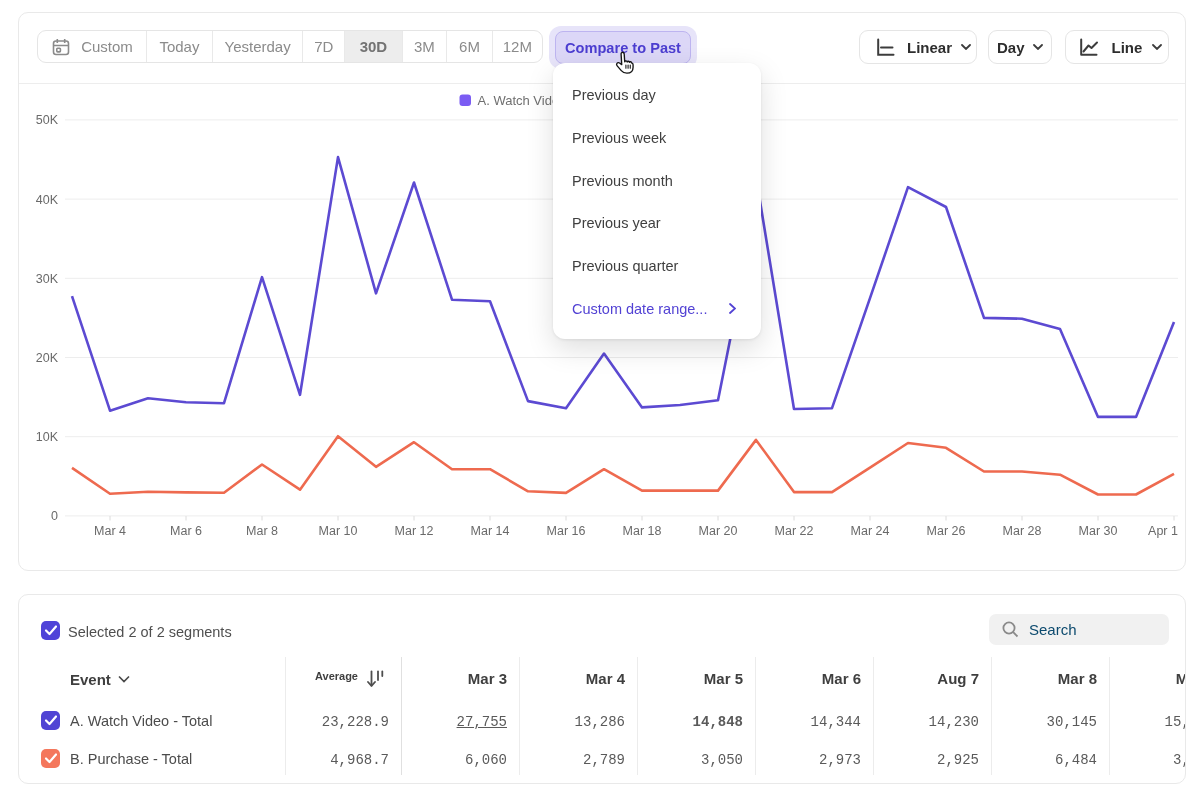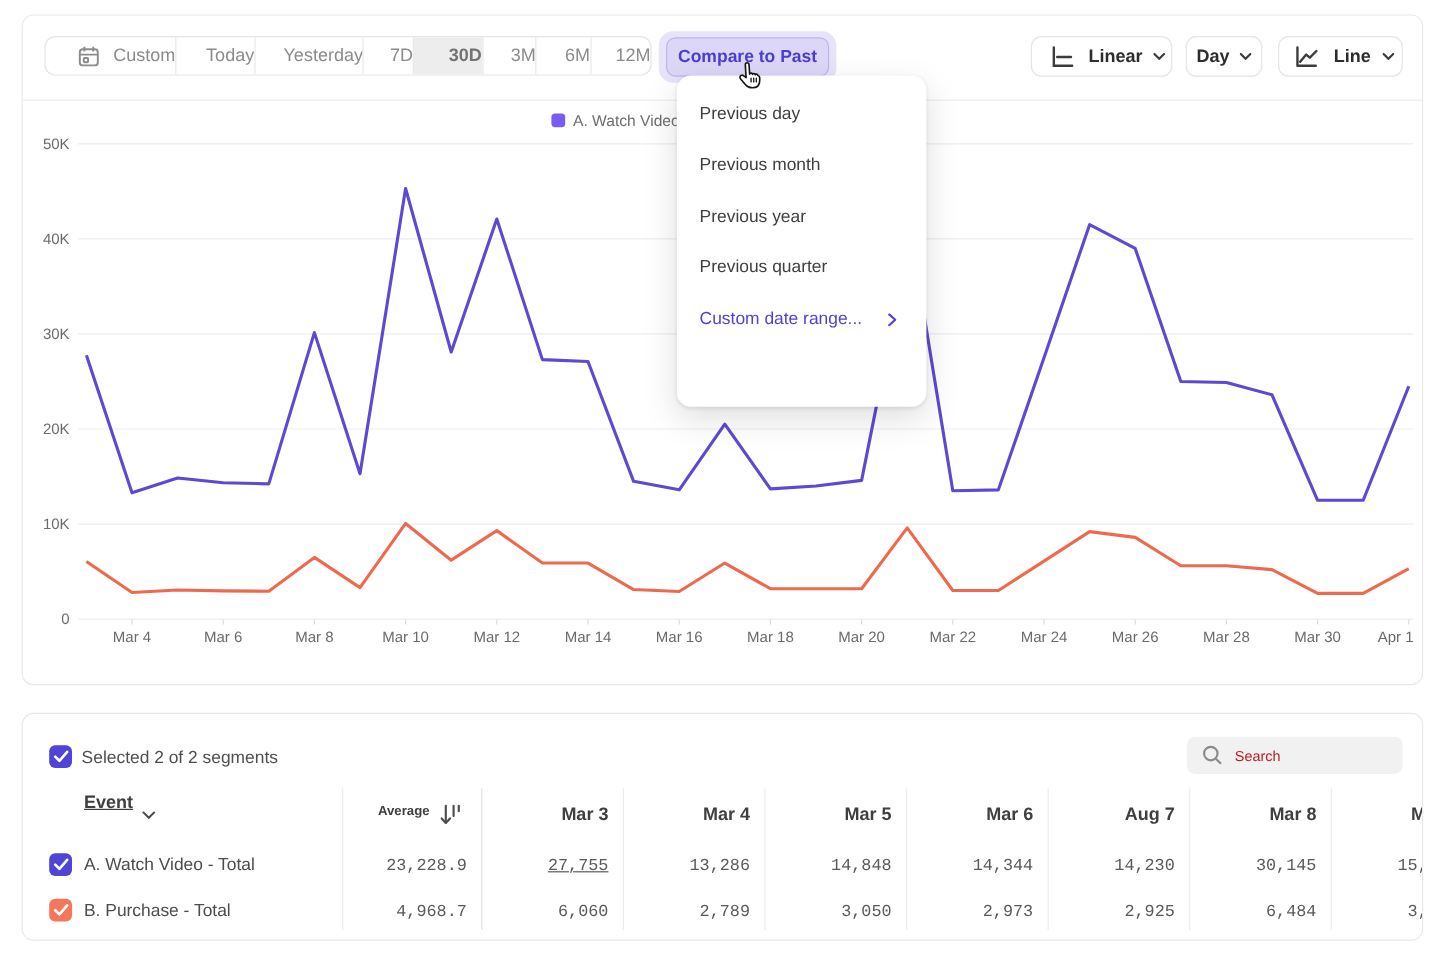--- a/index.html
+++ b/index.html
@@ -1,35 +1,35 @@
 <!DOCTYPE html>
 <html><head>
 <meta charset="utf-8">
 <style>
 * { margin:0; padding:0; box-sizing:border-box; }
 html,body { width:1200px; height:802px; background:#fff; font-family:"Liberation Sans", sans-serif; overflow:hidden; }
 .abs { position:absolute; }
 .card { position:absolute; background:#fff; border:1px solid #e9e9e9; border-radius:10px; }
 
 #seg { left:37px; top:30px; width:506px; height:33px; border:1px solid #e5e5e5; border-radius:9px; display:flex; align-items:stretch; font-size:15px; color:#8b8b8b; overflow:hidden; background:#fff; }
-#seg .it { display:flex; align-items:center; justify-content:flex-end; border-left:1px solid #e9e9e9; white-space:nowrap; }
+#seg .it { display:flex; align-items:center; justify-content:center; border-left:1px solid #e9e9e9; white-space:nowrap; }
 #seg .it:first-child { border-left:none; }
 #seg .sel { background:#ededed; color:#737373; font-weight:700; }
 .btn { position:absolute; height:34px; top:30px; border:1px solid #e5e5e5; border-radius:9px; background:#fff; display:flex; align-items:center; font-size:15px; font-weight:700; color:#2d2d2d; }
 .chev { width:10px; height:6px; }
 
 #cmp-halo { left:549px; top:26px; width:148px; height:43px; border-radius:12px; background:#e7e4f9; }
 #cmp { left:555px; top:31px; width:136px; height:33px; border-radius:8px; background:#dcd7f7; border:1px solid #bdb4f0; color:#4c3ed0; font-size:14.6px; font-weight:700; display:flex; align-items:center; justify-content:center; }
 
-#menu { left:553px; top:63px; width:208px; height:276px; background:#fff; border-radius:12px; box-shadow:0 1px 3px rgba(0,0,0,0.08), 0 10px 28px rgba(0,0,0,0.13); padding-top:11px; z-index:30;margin-left:11px; }
+#menu { left:553px; top:63px; width:208px; height:276px; background:#fff; border-radius:12px; box-shadow:0 1px 3px rgba(0,0,0,0.08), 0 10px 28px rgba(0,0,0,0.13); padding-top:11px; z-index:30; }
 #menu .mi { height:42.7px; display:flex; align-items:center; padding-left:19px; font-size:14.5px; color:#3f3f3f; }
 #menu .mi.purple { color:#5242d4; position:relative; }
 .cb { position:absolute; width:19px; height:19px; border-radius:5px; }
 .cb svg { position:absolute; left:2.5px; top:3px; }
-#search { left:970px; top:19px; width:180px; height:31px; background:#f1f1f1; border-radius:7px; display:flex; align-items:center; color:#b91c1c; font-size:12px; }
+#search { left:970px; top:19px; width:180px; height:31px; background:#f1f1f1; border-radius:7px; display:flex; align-items:center; color:#0c4a6e; font-size:15px; }
 .hdr { position:absolute; font-size:15px; font-weight:700; color:#3f3f3f; }
 .lbl { position:absolute; font-size:14.5px; color:#4c4c4c; }
 .num { position:absolute; font-family:"Liberation Mono", monospace; font-size:14px; color:#5a5a5a; text-align:right; }
 .vsep { position:absolute; top:62px; height:118px; width:1px; background:#ececec; }
 </style>
 </head>
 <body>
 
 <div class="card" style="left:18px; top:12px; width:1168px; height:559px; overflow:hidden;">
   <div class="abs" style="left:0; top:70px; width:1168px; height:1px; background:#ededed;"></div>
@@ -142,20 +142,21 @@
 
   <polyline fill="none" stroke="#5c4ad2" stroke-width="2.6" stroke-linejoin="round" points="72.0,296.1 110.0,410.7 148.0,398.3 186.0,402.3 224.0,403.2 262.0,277.2 300.0,394.8 338.0,157.1 376.0,293.3 414.0,182.5 452.0,299.7 490.0,301.3 528.0,401.1 566.0,408.2 604.0,353.5 642.0,407.4 680.0,405.0 718.0,400.3 759.0,195.0 794.0,409.0 832.0,408.2 870.0,298.1 908.0,187.2 946.0,207.0 984.0,317.9 1022.0,318.7 1060.0,329.0 1098.0,416.9 1136.0,416.9 1174.0,321.9"></polyline>
   <polyline fill="none" stroke="#ee6a4f" stroke-width="2.6" stroke-linejoin="round" points="72.0,467.9 110.0,493.8 148.0,491.7 186.0,492.4 224.0,492.7 262.0,464.5 300.0,489.7 338.0,436.2 376.0,466.8 414.0,442.2 452.0,469.2 490.0,469.2 528.0,491.3 566.0,492.9 604.0,469.2 642.0,490.6 680.0,490.6 718.0,490.6 756.0,439.9 794.0,492.1 832.0,492.1 870.0,467.6 908.0,443.0 946.0,447.8 984.0,471.5 1022.0,471.5 1060.0,474.7 1098.0,494.5 1136.0,494.5 1174.0,473.9"></polyline>
 
   <rect x="459.5" y="94.5" width="11.5" height="11.5" rx="3" fill="#7b5cf3"></rect>
   <text x="477.5" y="104.6" font-family="Liberation Sans, sans-serif" font-size="13" fill="#6f6f6f">A. Watch Video - Total</text>
 </svg>
 
 <div class="abs" id="menu">
   <div class="mi">Previous day</div>
+  <div class="mi">Previous week</div>
   <div class="mi">Previous month</div>
   <div class="mi">Previous year</div>
   <div class="mi">Previous quarter</div>
   <div class="mi purple">Custom date range...
     <svg width="7" height="11" viewBox="0 0 7 11" fill="none" stroke="#5242d4" stroke-width="1.8" stroke-linecap="round" style="position:absolute; left:176px; top:16px;">
         <polyline points="1,1 6,5.5 1,10"></polyline>
       </svg>
   </div>
 </div>
 
@@ -186,21 +187,21 @@
 
 <div class="vsep" style="left:266px;"></div>
 <div class="vsep" style="left:381.5px; background:#e0e0e0; width:1.5px;"></div>
 <div class="vsep" style="left:500px;"></div>
 <div class="vsep" style="left:618px;"></div>
 <div class="vsep" style="left:736px;"></div>
 <div class="vsep" style="left:854px;"></div>
 <div class="vsep" style="left:972px;"></div>
 <div class="vsep" style="left:1090px;"></div>
 
-<div class="hdr" style="left:51px; top:65px;text-decoration:underline;">Event</div>
+<div class="hdr" style="left:51px; top:76px;">Event</div>
 <svg class="abs" style="left:99px; top:80.5px;" width="12" height="7" viewBox="0 0 12 7" fill="none" stroke="#4a4a4a" stroke-width="1.7" stroke-linecap="round">
       <polyline points="1.5,1 6,5.5 10.5,1"></polyline>
     </svg>
 <div class="hdr" style="left:221px; top:75px; width:118px; text-align:right; font-size:11px;">Average</div>
 <svg class="abs" style="left:348px; top:75px;" width="18" height="18" viewBox="0 0 18 18" fill="none" stroke="#4e4e4e" stroke-width="1.8" stroke-linecap="round" stroke-linejoin="round">
   <line x1="4.5" y1="1.5" x2="4.5" y2="15.5"></line>
   <polyline points="1,12 4.5,15.8 8,12"></polyline>
   <line x1="11" y1="1.5" x2="11" y2="10"></line>
   <line x1="15.3" y1="1.5" x2="15.3" y2="6"></line>
 </svg>
@@ -214,21 +215,21 @@
 
 <div class="cb" style="left:22px; top:116px; background:#5044d4;">
   <svg width="14" height="13" viewBox="0 0 14 13" fill="none" stroke="#fff" stroke-width="2.2" stroke-linecap="round" stroke-linejoin="round">
         <polyline points="2,6.5 5.5,10 12,2.5"></polyline>
       </svg>
 </div>
 <div class="lbl" style="left:51px; top:118px;">A. Watch Video - Total</div>
 <div class="num" style="left:252px; top:119px; width:118px;">23,228.9</div>
 <div class="num" style="left:370px; top:119px; width:118px;text-decoration:underline;">27,755</div>
 <div class="num" style="left:488px; top:119px; width:118px;">13,286</div>
-<div class="num" style="left:606px; top:119px; width:118px;">14,848</div>
+<div class="num" style="left:606px; top:119px; width:118px;font-weight:bold;">14,848</div>
 <div class="num" style="left:724px; top:119px; width:118px;">14,344</div>
 <div class="num" style="left:842px; top:119px; width:118px;">14,230</div>
 <div class="num" style="left:960px; top:119px; width:118px;">30,145</div>
 <div class="num" style="left:1078px; top:119px; width:118px;">15,286</div>
 
 <div class="cb" style="left:22px; top:154px; background:#f4775c;">
   <svg width="14" height="13" viewBox="0 0 14 13" fill="none" stroke="#fff" stroke-width="2.2" stroke-linecap="round" stroke-linejoin="round">
         <polyline points="2,6.5 5.5,10 12,2.5"></polyline>
       </svg>
 </div>

